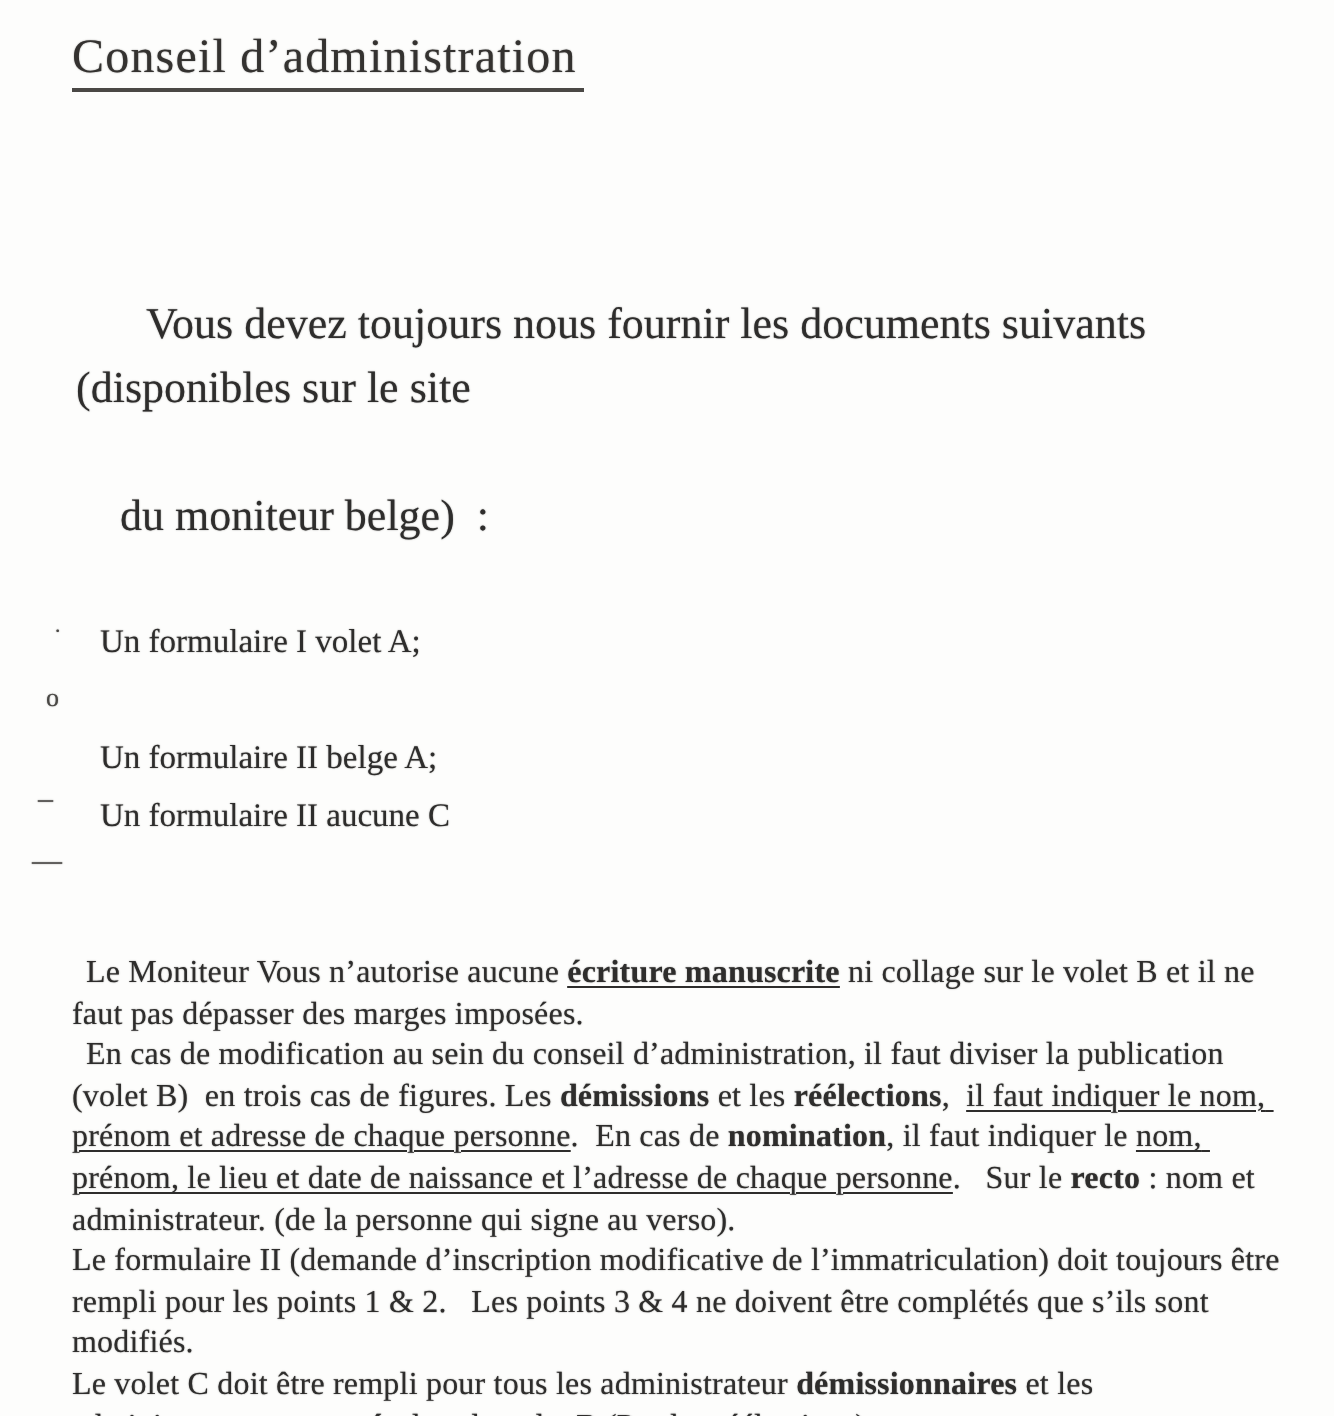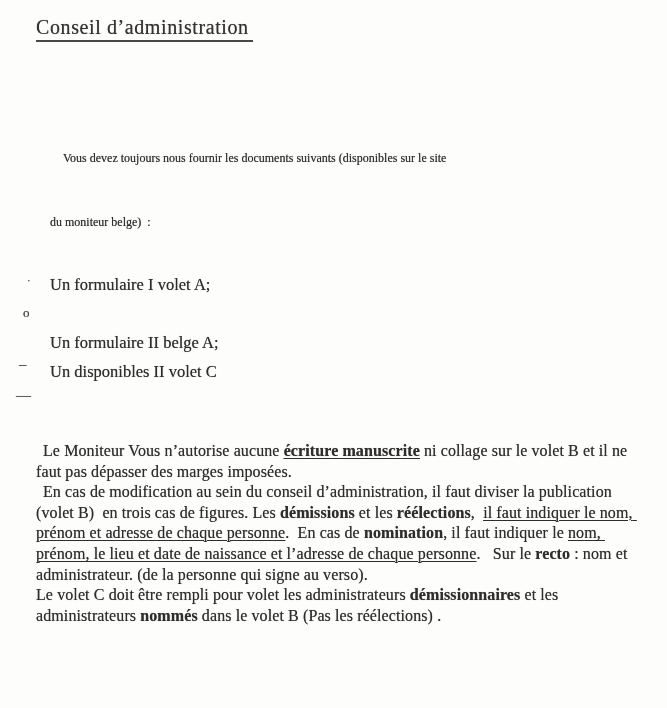--- a/index.html
+++ b/index.html
@@ -11,32 +11,32 @@
     overflow:hidden;
   }
   .page {
     position:relative;
     width:667px; height:708px;
     padding:16px 0 0 36px;
     text-shadow:0 0 .7px rgba(52,50,48,.65);
   }
   .title {
     display:inline-block;
-    font-size:20px;
+    font-size:24px;
     font-weight:normal;
     letter-spacing:.6px;
     color:#343230;
     border-bottom:2px solid #4a4845;
     padding-bottom:1px;
     padding-right:4px;
   }
   .intro {
     margin-top:68px;
     margin-left:2px;
-    font-size:12px;
+    font-size:22px;
     line-height:32px;
     white-space:pre-wrap;
   }
   .intro .first-line { padding-left:13px; }
   .bullets { margin-top:0; }
   .bullet-item {
     position:relative;
     height:29px;
     line-height:29px;
     font-size:16.5px;
@@ -71,22 +71,23 @@
 
   <p class="intro">
     <span class="first-line">Vous devez toujours nous fournir les documents suivants (disponibles sur le site</span><br>
     <span>du moniteur belge)  :</span>
   </p>
 
   <div class="bullets">
       <div class="bullet-item"><span class="marker">·</span><span>Un formulaire I volet A;</span></div>
       <div class="bullet-item"><span class="marker">o</span></div>
       <div class="bullet-item"><span class="marker"></span><span>Un formulaire II belge A;</span></div>
-      <div class="bullet-item"><span class="marker">–</span><span>Un disponibles II volet C</span></div>
+      <div class="bullet-item"><span class="marker">–</span><span>Un formulaire II aucune C</span></div>
       <div class="bullet-item"><span class="marker">—</span></div>
     </div>
 
   <div class="bodyblock">
       <p class="para indent"><span>Le Moniteur Vous n’autorise aucune </span><span class="b u">écriture manuscrite</span><span> ni collage sur le volet B et il ne faut pas dépasser des marges imposées.</span></p>
       <p class="para indent"><span>En cas de modification au sein du conseil d’administration, il faut diviser la publication (volet B)  en trois cas de figures. Les </span><span class="b">démissions</span><span> et les </span><span class="b">réélections</span><span>,  </span><span class="u">il faut indiquer le nom, prénom et adresse de chaque personne</span><span>.  En cas de </span><span class="b">nomination</span><span>, il faut indiquer le </span><span class="u">nom, prénom, le lieu et date de naissance et l’adresse de chaque personne</span><span>.   Sur le </span><span class="b">recto</span><span> : nom et administrateur. (de la personne qui signe au verso).</span></p>
-      <p class="para"><span>Le volet C doit être rempli pour volet les administrateurs </span><span class="b">démissionnaires</span><span> et les administrateurs </span><span class="b">nommés</span><span> dans le volet B (Pas les réélections) .</span></p>
+      <p class="para"><span>Le formulaire II (demande d’inscription modificative de l’immatriculation) doit toujours être rempli pour les points 1 &amp; 2.   Les points 3 &amp; 4 ne doivent être complétés que s’ils sont modifiés.</span></p>
+      <p class="para"><span>Le volet C doit être rempli pour tous les administrateur </span><span class="b">démissionnaires</span><span> et les administrateurs </span><span class="b">nommés</span><span> dans le volet B (Pas les réélections) .</span></p>
     </div>
 </div>
 
 </body></html>

